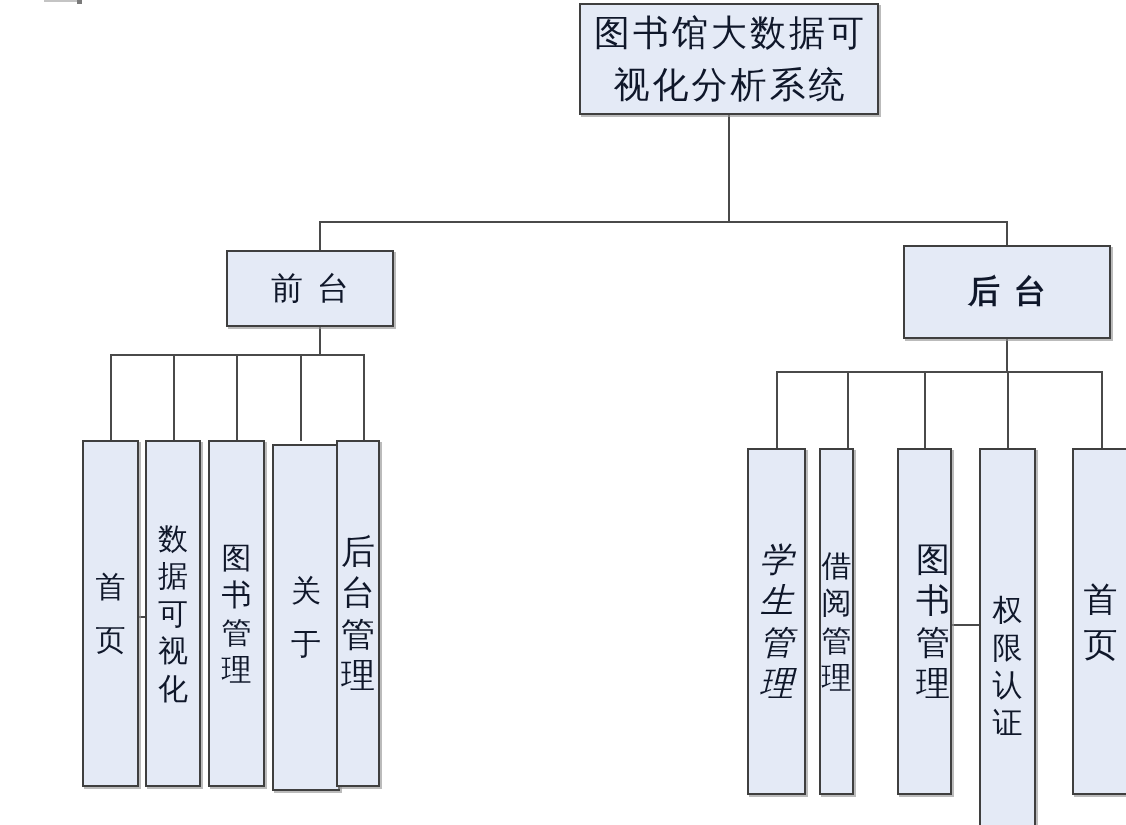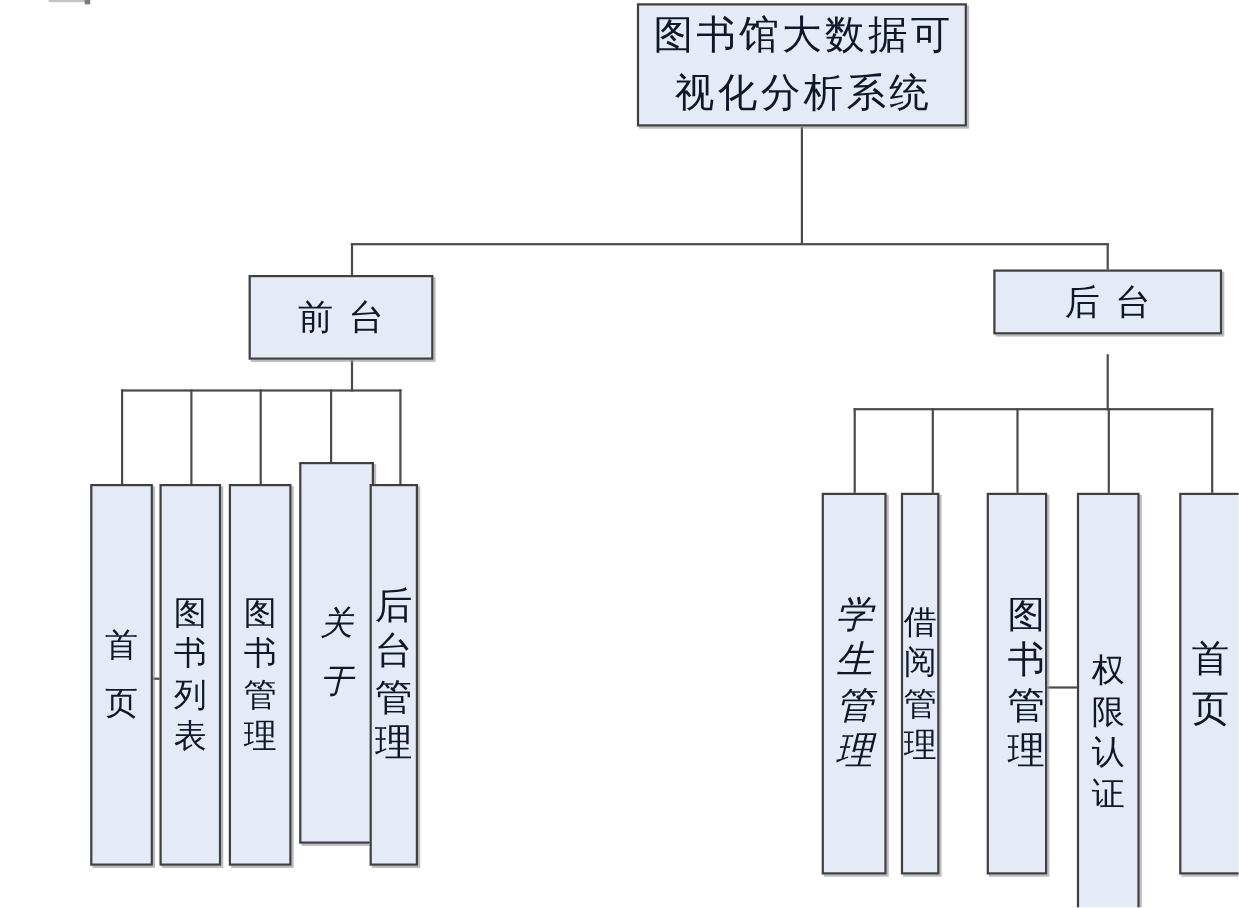--- a/index.html
+++ b/index.html
@@ -61,34 +61,34 @@
   <div class="line" style="left:93px;top:616px;width:12px;height:2px;"></div>
   <div class="line" style="left:906px;top:624px;width:31px;height:2px;"></div>
 
   <div class="node" style="left:535px;top:3px;width:300px;height:112px;">
     <div class="hlabel title">图书馆大数据可视化分析系统</div>
   </div>
 
   <div class="node" style="left:182px;top:250px;width:168px;height:77px;">
     <div class="hlabel l2">前台</div>
   </div>
-  <div class="node" style="left:859px;top:245px;width:208px;height:59px;">
+  <div class="node" style="left:859px;top:245px;width:208px;height:94px;font-weight:bold;">
     <div class="hlabel l2">后台</div>
   </div>
 
   <div class="node" style="left:38px;top:440px;width:57px;height:347px;">
     <div class="vlabel sp">首页</div>
   </div>
   <div class="node" style="left:101px;top:440px;width:56px;height:347px;">
-    <div class="vlabel">图书列表</div>
+    <div class="vlabel">数据可视化</div>
   </div>
   <div class="node" style="left:164px;top:440px;width:57px;height:347px;">
     <div class="vlabel">图书管理</div>
   </div>
-  <div class="node" style="left:228px;top:420px;width:68px;height:347px;font-style:italic;">
+  <div class="node" style="left:228px;top:444px;width:68px;height:347px;">
     <div class="vlabel sp">关于</div>
   </div>
   <div class="node" style="left:292px;top:440px;width:44px;height:347px;">
     <div class="vlabel lg">后台管理</div>
   </div>
 
   <div class="node" style="left:703px;top:448px;width:59px;height:347px;font-style:italic;">
     <div class="vlabel lg">学生管理</div>
   </div>
   <div class="node" style="left:775px;top:448px;width:35px;height:347px;">

